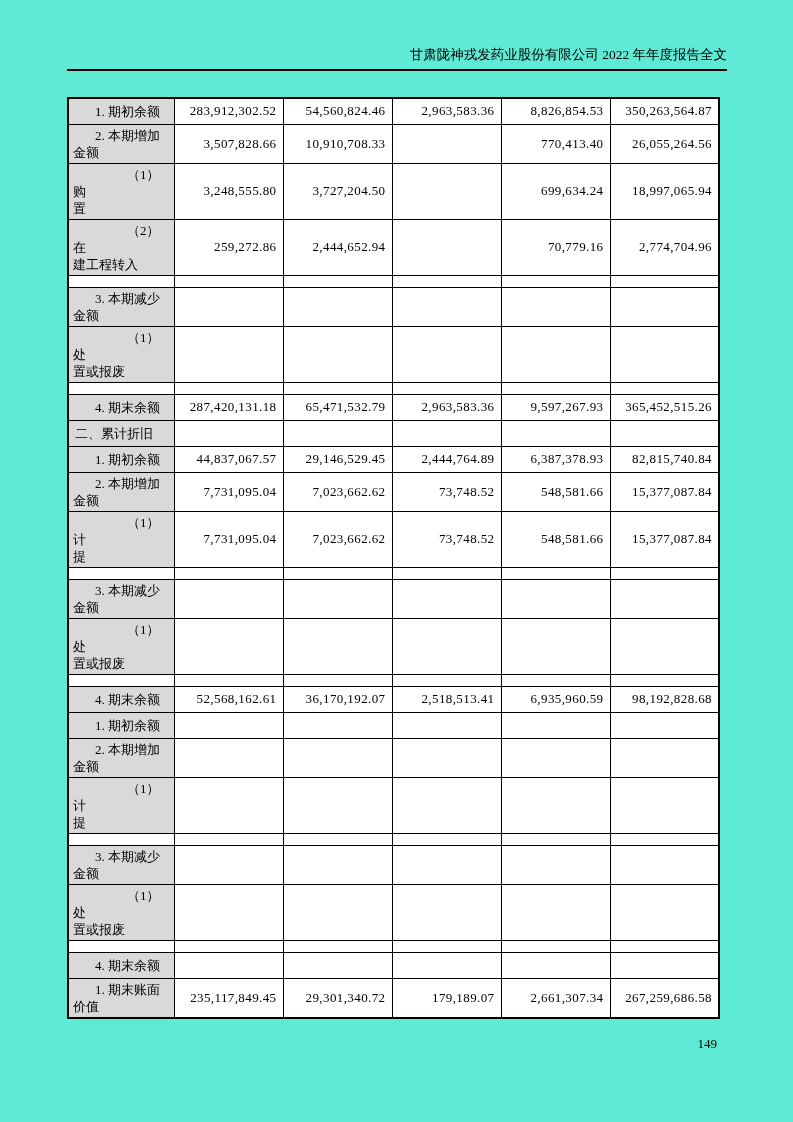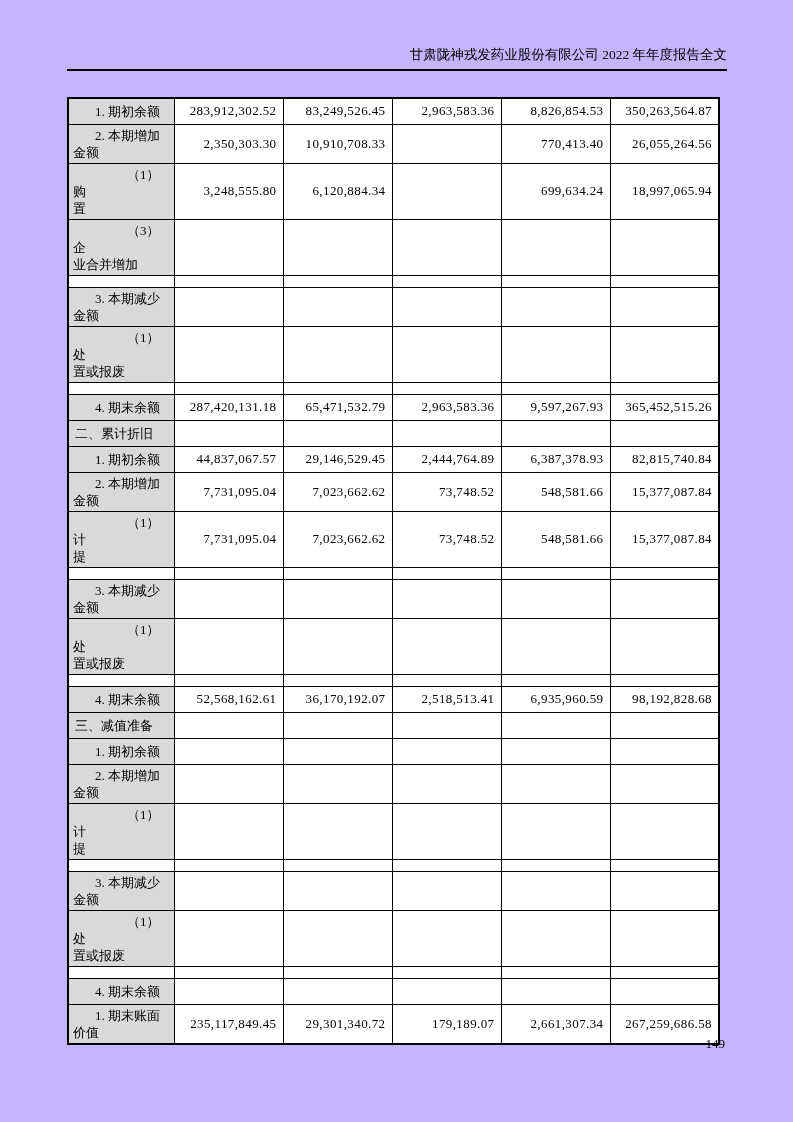--- a/index.html
+++ b/index.html
@@ -3,21 +3,21 @@
 <meta charset="utf-8">
 <style>
   html, body { margin: 0; padding: 0; }
   body {
     width: 793px; height: 1122px;
     background: #ffffff;
     position: relative;
     font-family: "Liberation Serif", "DejaVu Serif", serif;
     color: #000000;
   }
-  .page { position: absolute; inset: 0; width: 793px; height: 1122px; background: #c4b5fd; }
+  .page { position: absolute; inset: 0; width: 793px; height: 1122px; background: #5eead4; }
 
   .header {
     position: absolute; left: 67px; top: 46px; width: 660px;
     text-align: right;
     font-size: 13.5px; line-height: 18px;
     padding-bottom: 5px;
     border-bottom: 2px solid #000;
   }
 
   .table-wrap { position: absolute; left: 67px; top: 97px; }
@@ -51,21 +51,20 @@
     background: #ffffff;
   }
   tr.rs  td { height: 26px; }
   tr.rd  td { height: 37px; }
   tr.rsp td { height: 12px; background: #ffffff; }
 
   .footer {
     position: absolute; left: 67px; top: 1036px; width: 650px;
     text-align: right;
     font-size: 13px;
-    margin-left: 8px;
   }
 </style>
 </head>
 <body>
 
 <div class="page">
 
   <div class="header">甘肃陇神戎发药业股份有限公司 2022 年年度报告全文</div>
 
   <div class="table-wrap">
@@ -75,51 +74,51 @@
         <col style="width:109px">
         <col style="width:109px">
         <col style="width:109px">
         <col style="width:109px">
         <col style="width:109px">
       </colgroup>
       <tbody>
           <tr class="rs">
             <td class="lbl num">1. 期初余额</td>
             <td class="val">283,912,302.52</td>
-            <td class="val">83,249,526.45</td>
+            <td class="val">54,560,824.46</td>
             <td class="val">2,963,583.36</td>
             <td class="val">8,826,854.53</td>
             <td class="val">350,263,564.87</td>
           </tr>
           <tr class="rd">
             <td class="lbl num">2. 本期增加
 金额</td>
-            <td class="val">2,350,303.30</td>
+            <td class="val">3,507,828.66</td>
             <td class="val">10,910,708.33</td>
             <td class="val"></td>
             <td class="val">770,413.40</td>
             <td class="val">26,055,264.56</td>
           </tr>
           <tr class="rd">
             <td class="lbl sub">（1）购
 置</td>
             <td class="val">3,248,555.80</td>
-            <td class="val">6,120,884.34</td>
+            <td class="val">3,727,204.50</td>
             <td class="val"></td>
             <td class="val">699,634.24</td>
             <td class="val">18,997,065.94</td>
           </tr>
           <tr class="rd">
-            <td class="lbl sub">（3）企
-业合并增加</td>
-            <td class="val"></td>
-            <td class="val"></td>
-            <td class="val"></td>
-            <td class="val"></td>
-            <td class="val"></td>
+            <td class="lbl sub">（2）在
+建工程转入</td>
+            <td class="val">259,272.86</td>
+            <td class="val">2,444,652.94</td>
+            <td class="val"></td>
+            <td class="val">70,779.16</td>
+            <td class="val">2,774,704.96</td>
           </tr>
           <tr class="rsp">
             <td class="lbl" style="background: rgb(255, 255, 255);"></td>
             <td class="val"></td>
             <td class="val"></td>
             <td class="val"></td>
             <td class="val"></td>
             <td class="val"></td>
           </tr>
           <tr class="rd">
@@ -226,28 +225,20 @@
           </tr>
           <tr class="rs">
             <td class="lbl num">4. 期末余额</td>
             <td class="val">52,568,162.61</td>
             <td class="val">36,170,192.07</td>
             <td class="val">2,518,513.41</td>
             <td class="val">6,935,960.59</td>
             <td class="val">98,192,828.68</td>
           </tr>
           <tr class="rs">
-            <td class="lbl sec">三、减值准备</td>
-            <td class="val"></td>
-            <td class="val"></td>
-            <td class="val"></td>
-            <td class="val"></td>
-            <td class="val"></td>
-          </tr>
-          <tr class="rs">
             <td class="lbl num">1. 期初余额</td>
             <td class="val"></td>
             <td class="val"></td>
             <td class="val"></td>
             <td class="val"></td>
             <td class="val"></td>
           </tr>
           <tr class="rd">
             <td class="lbl num">2. 本期增加
 金额</td>

